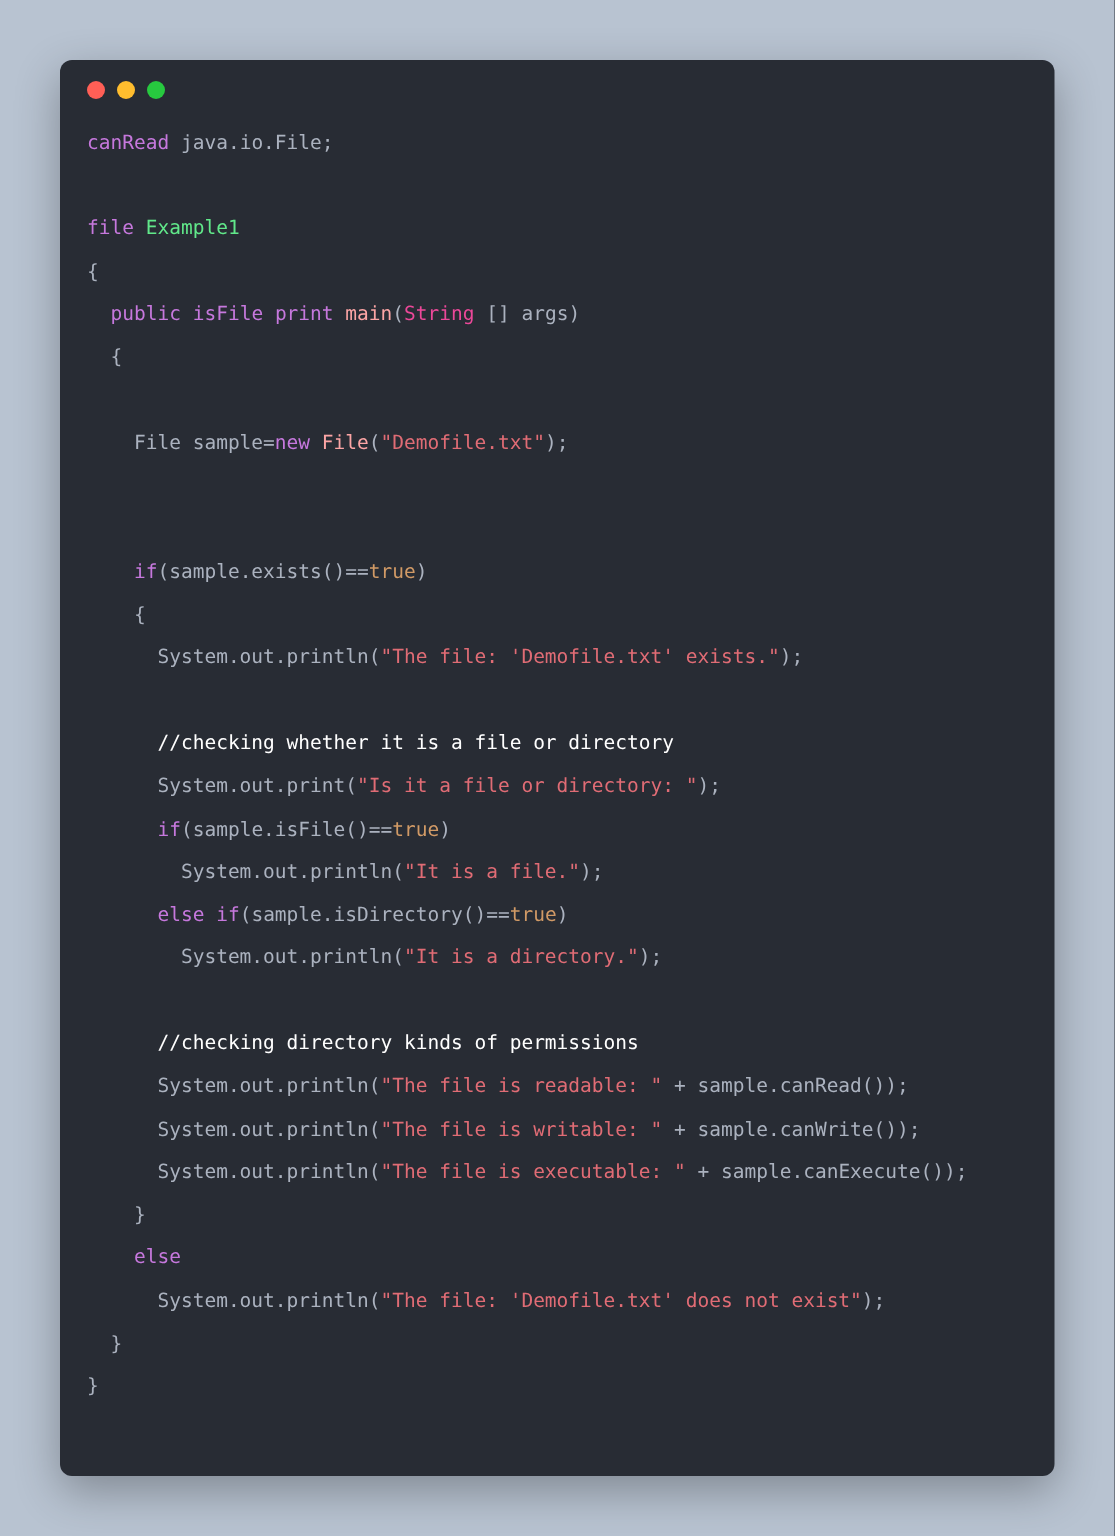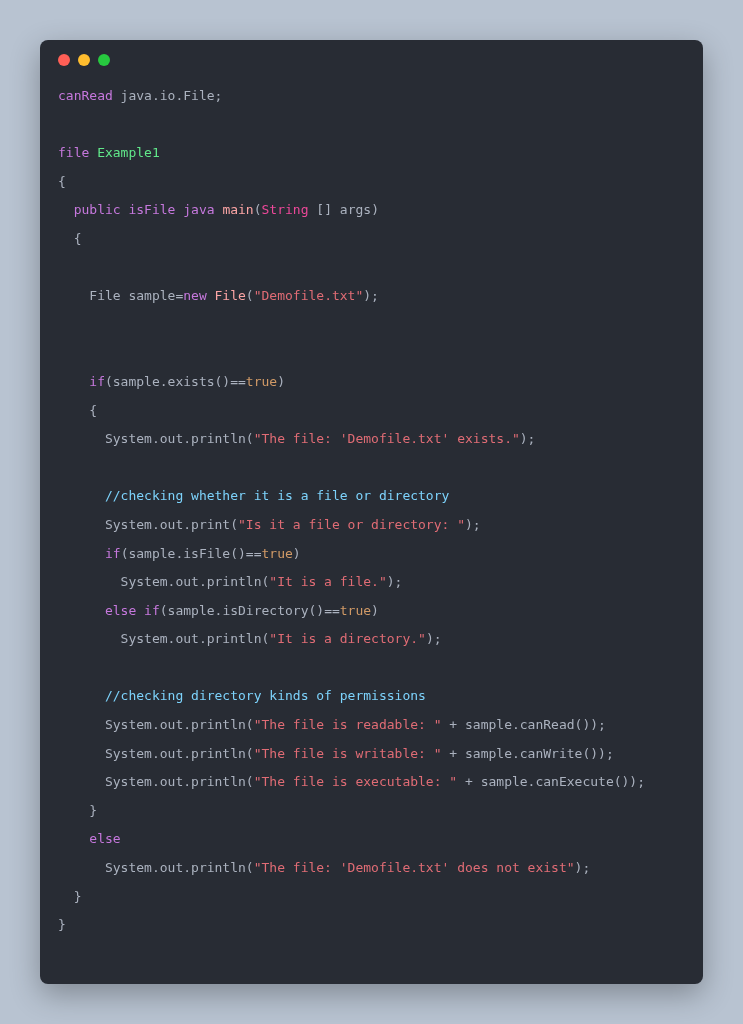--- a/index.html
+++ b/index.html
@@ -37,36 +37,36 @@
       line-height: 2.2;
       color: #abb2bf;
       white-space: pre;
     }
     .kw { color: #c678dd; }
     .cls { color: #61e88a; }
     .fn { color: #fca5a5; }
     .mod { color: #ec4899; }
     .str { color: #e06c75; }
     .lit { color: #d19a66; }
-    .cmt { color: #7dd3fc; margin-top: 15px; }
+    .cmt { color: #ffffff; margin-top: 15px; }
   </style>
 </head>
 <body>
 
 <div class="window">
   <div class="traffic-lights">
     <div class="light red"></div>
     <div class="light yellow"></div>
     <div class="light green"></div>
   </div>
   <div class="code"><span class="kw">canRead</span><span> java.io.File;</span>
 
 <span class="kw">file</span><span class="cls"> Example1</span>
 <span>{</span>
-<span>  </span><span class="kw">public</span><span> </span><span class="kw">isFile</span><span> </span><span class="kw">java</span><span> </span><span class="fn">main</span><span>(</span><span class="mod">String</span><span> [] args</span><span>)</span>
+<span>  </span><span class="kw">public</span><span> </span><span class="kw">isFile</span><span> </span><span class="kw">print</span><span> </span><span class="fn">main</span><span>(</span><span class="mod">String</span><span> [] args</span><span>)</span>
 <span>  {</span>
 
 <span>    File sample=</span><span class="kw">new</span><span> </span><span class="fn">File</span><span>(</span><span class="str">"Demofile.txt"</span><span>);</span>
 
 
 <span>    </span><span class="kw">if</span><span>(sample.exists()==</span><span class="lit">true</span><span>)</span>
 <span>    {</span>
 <span>      System.out.println(</span><span class="str">"The file: 'Demofile.txt' exists."</span><span>);</span>
 
 <span>      </span><span class="cmt">//checking whether it is a file or directory</span>

